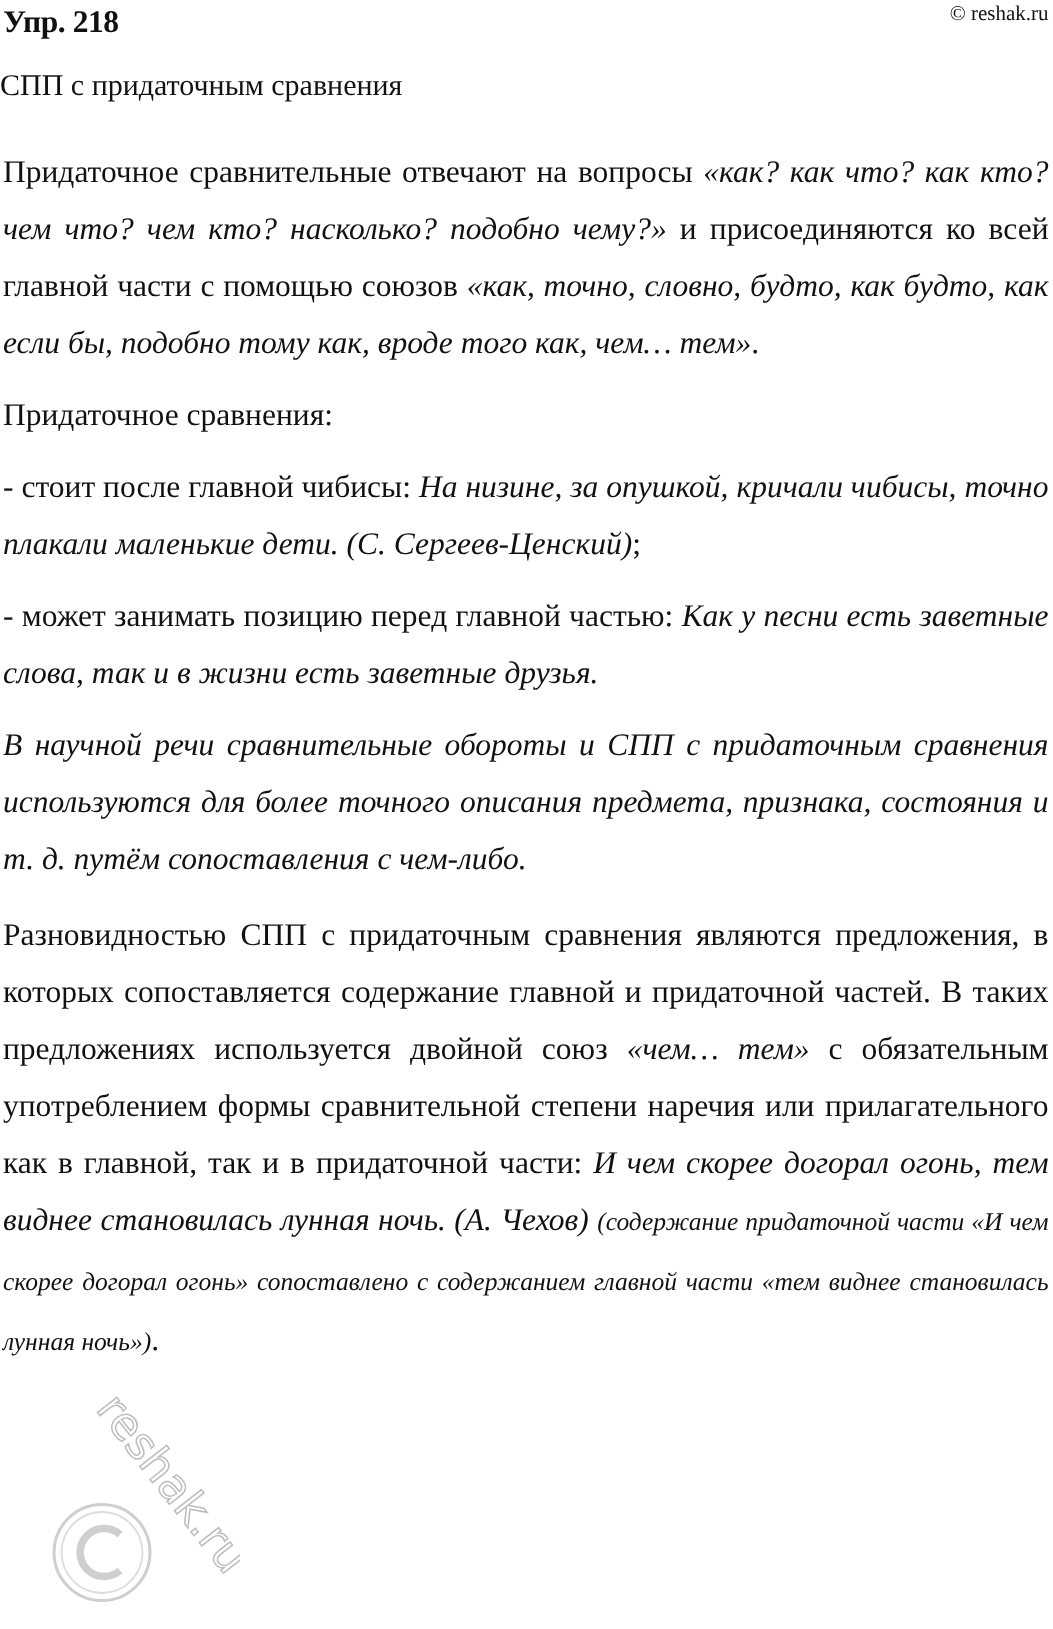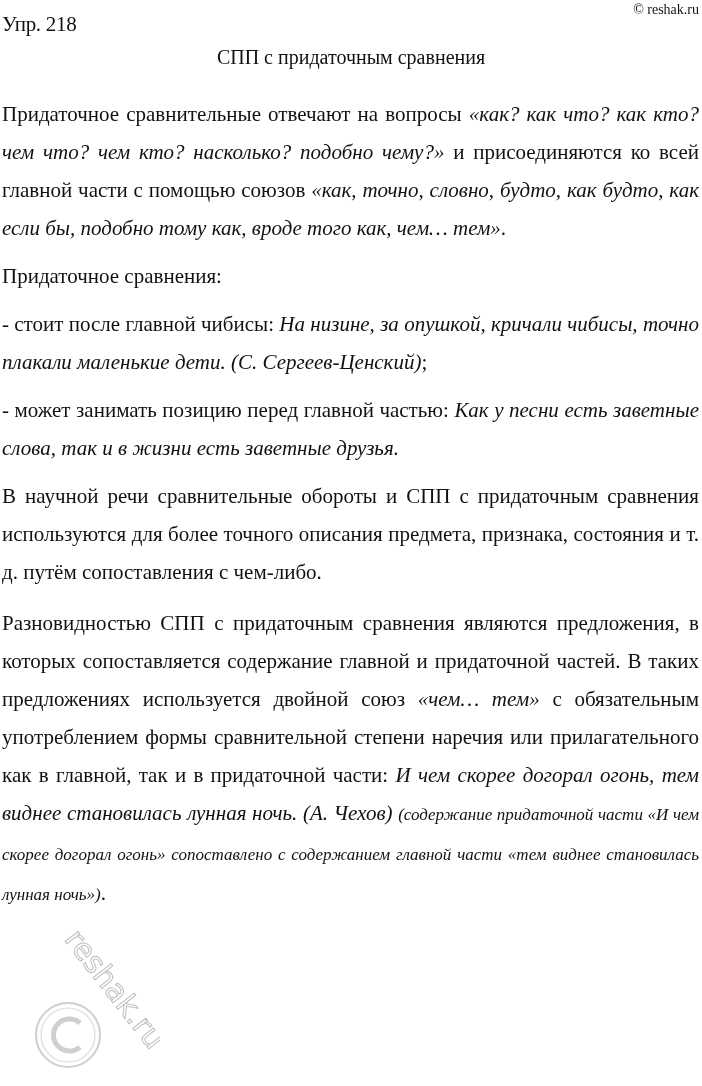--- a/index.html
+++ b/index.html
@@ -18,52 +18,51 @@
     .header {
       position: absolute;
       top: 0;
       left: 0;
       width: 702px;
       height: 30px;
     }
     .ex-num {
       position: absolute;
       left: 2px;
-      top: 12px;
-      font-weight: normal;
+      top: 2px;
+      font-weight: bold;
       font-size: 21px;
       letter-spacing: -0.3px;
     }
     .site {
       position: absolute;
       right: 3px;
       top: 2px;
       font-size: 14px;
     }
     .title {
       position: absolute;
       top: 46px;
       left: 0;
       width: 702px;
-      text-align: center;
       font-size: 20px;
     }
     .content {
       position: absolute;
       left: 2px;
       top: 95px;
       width: 697px;
       font-size: 21px;
       line-height: 38px;
       text-align: justify;
     }
     .content p {
       margin: 0 0 10px 0;
     }
-    .content p.tight { margin-bottom: 13px; }
+    .content p.tight { margin-bottom: 13px; font-style: italic; }
     i, .it { font-style: italic; }
     .small-it {
       font-style: italic;
       font-size: 17px;
     }
     .watermark {
       position: absolute;
       left: 20px;
       top: 930px;
       width: 140px;

